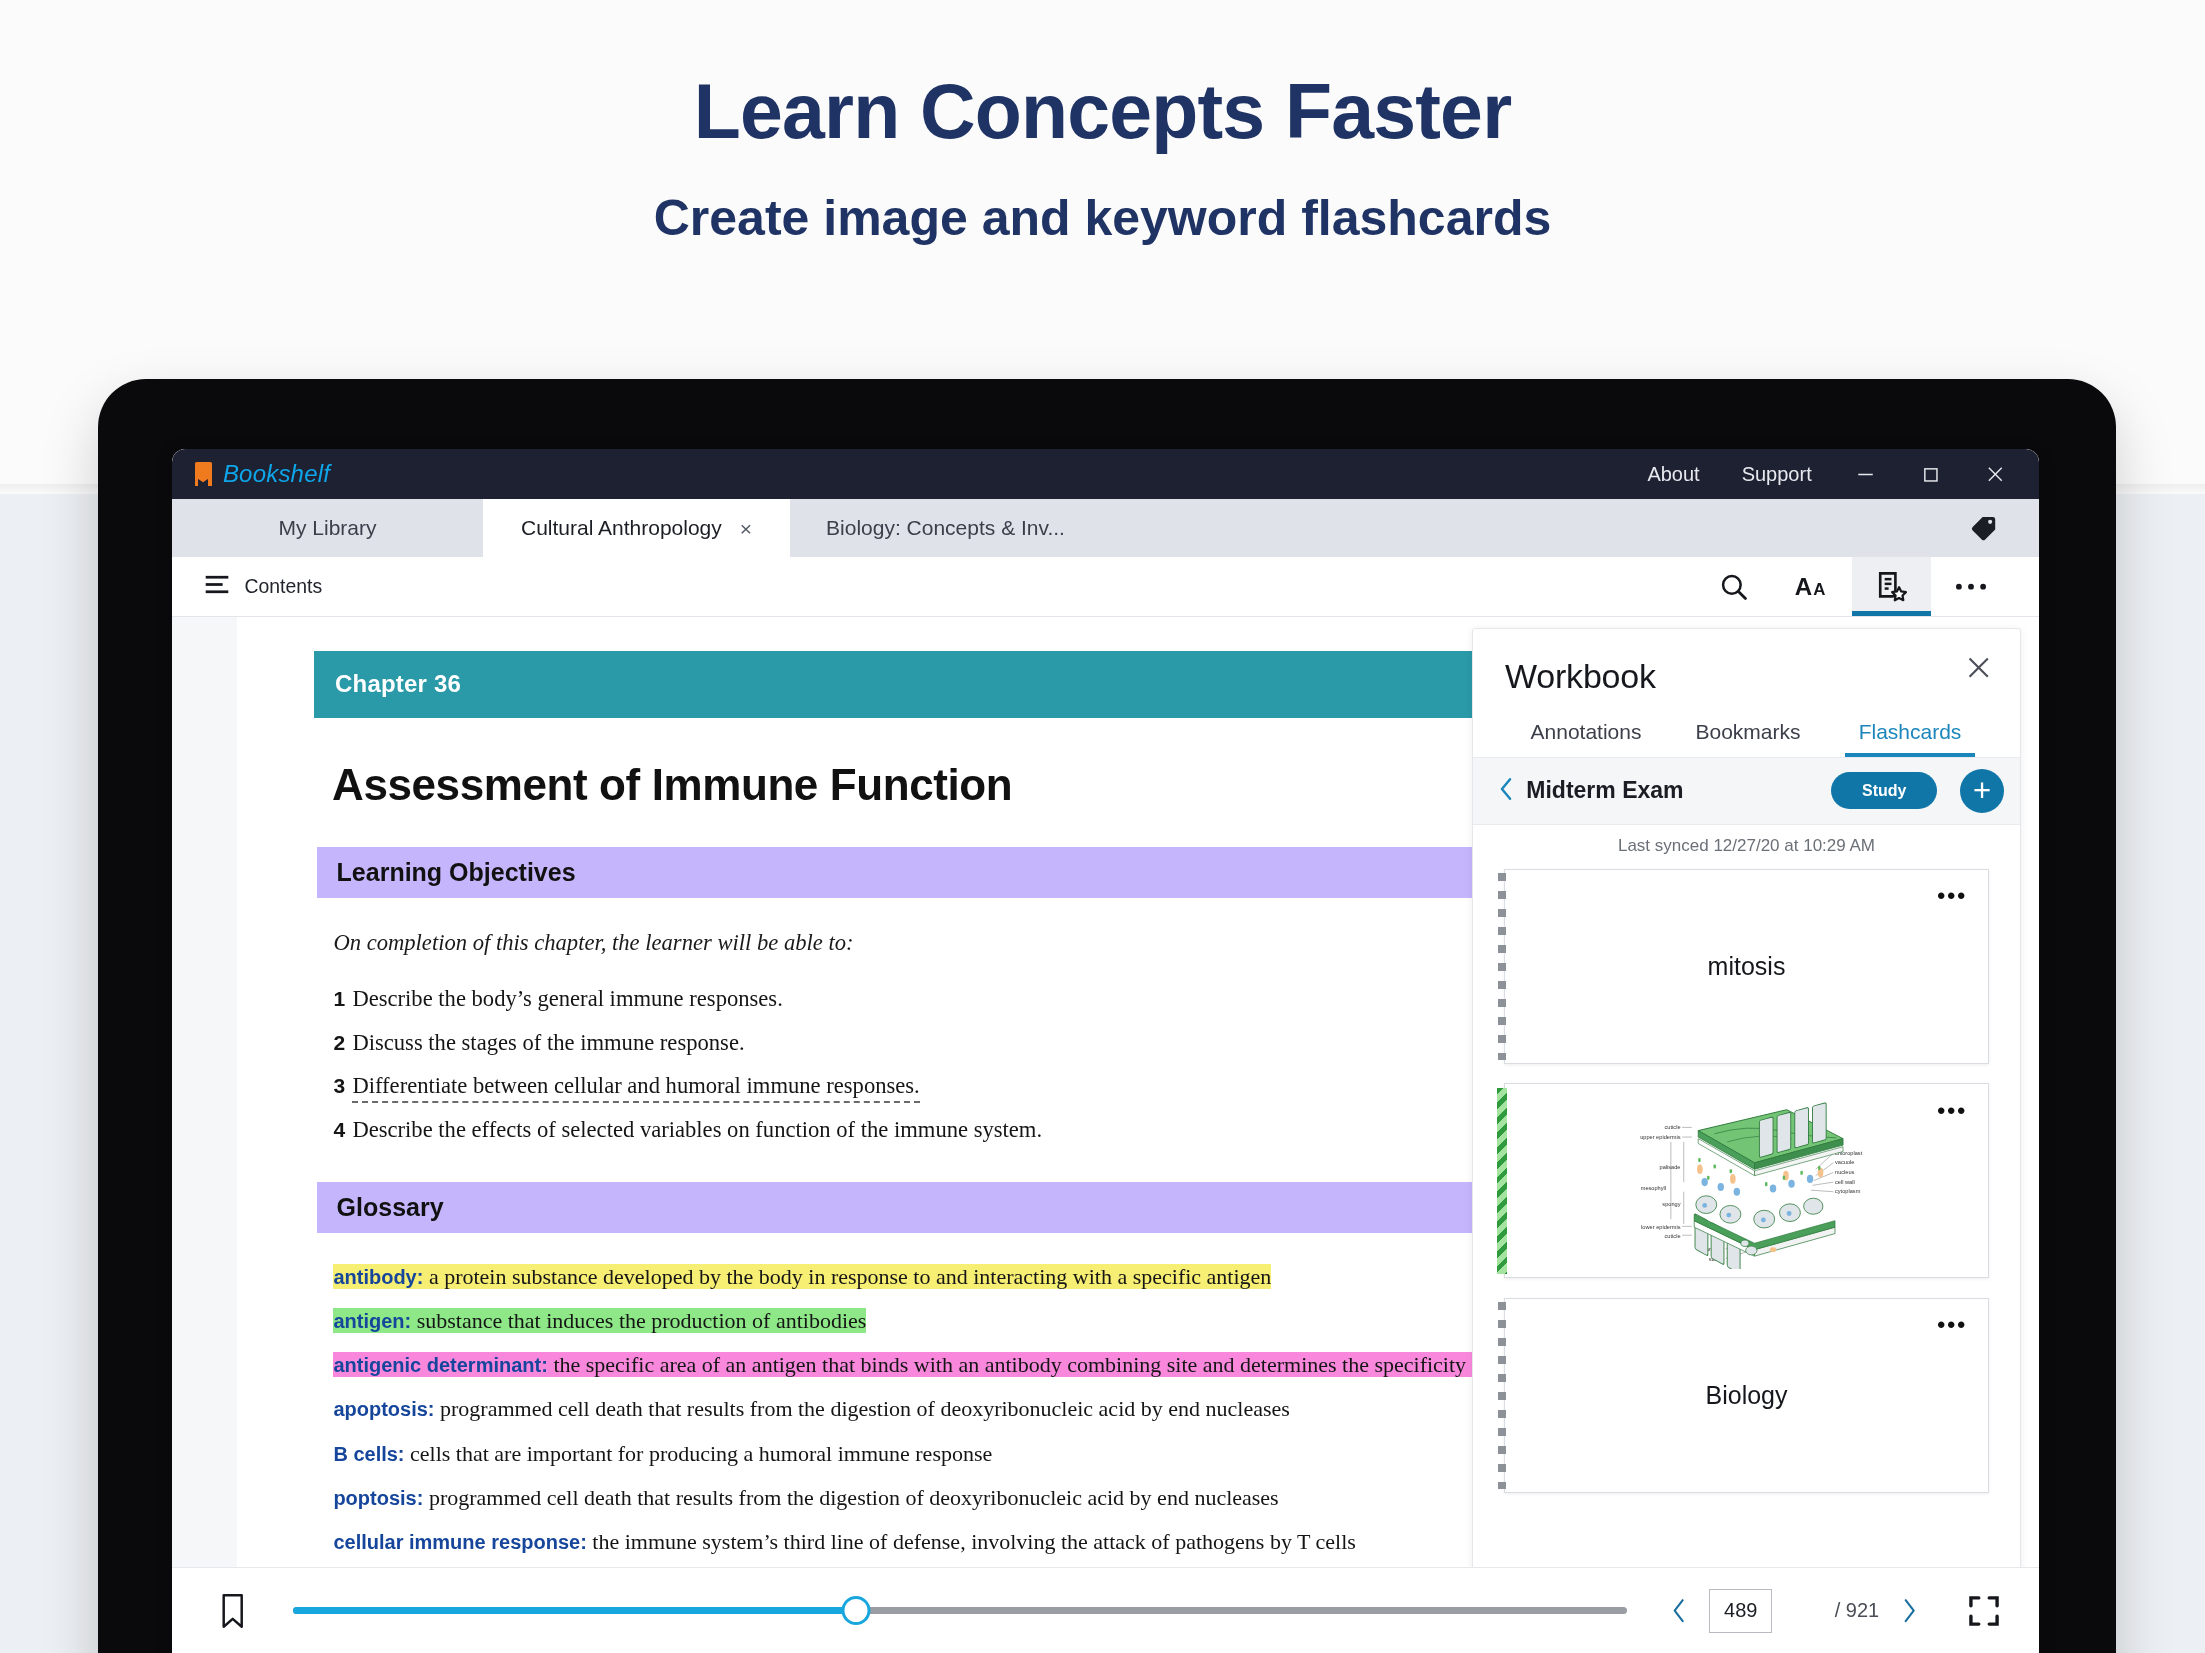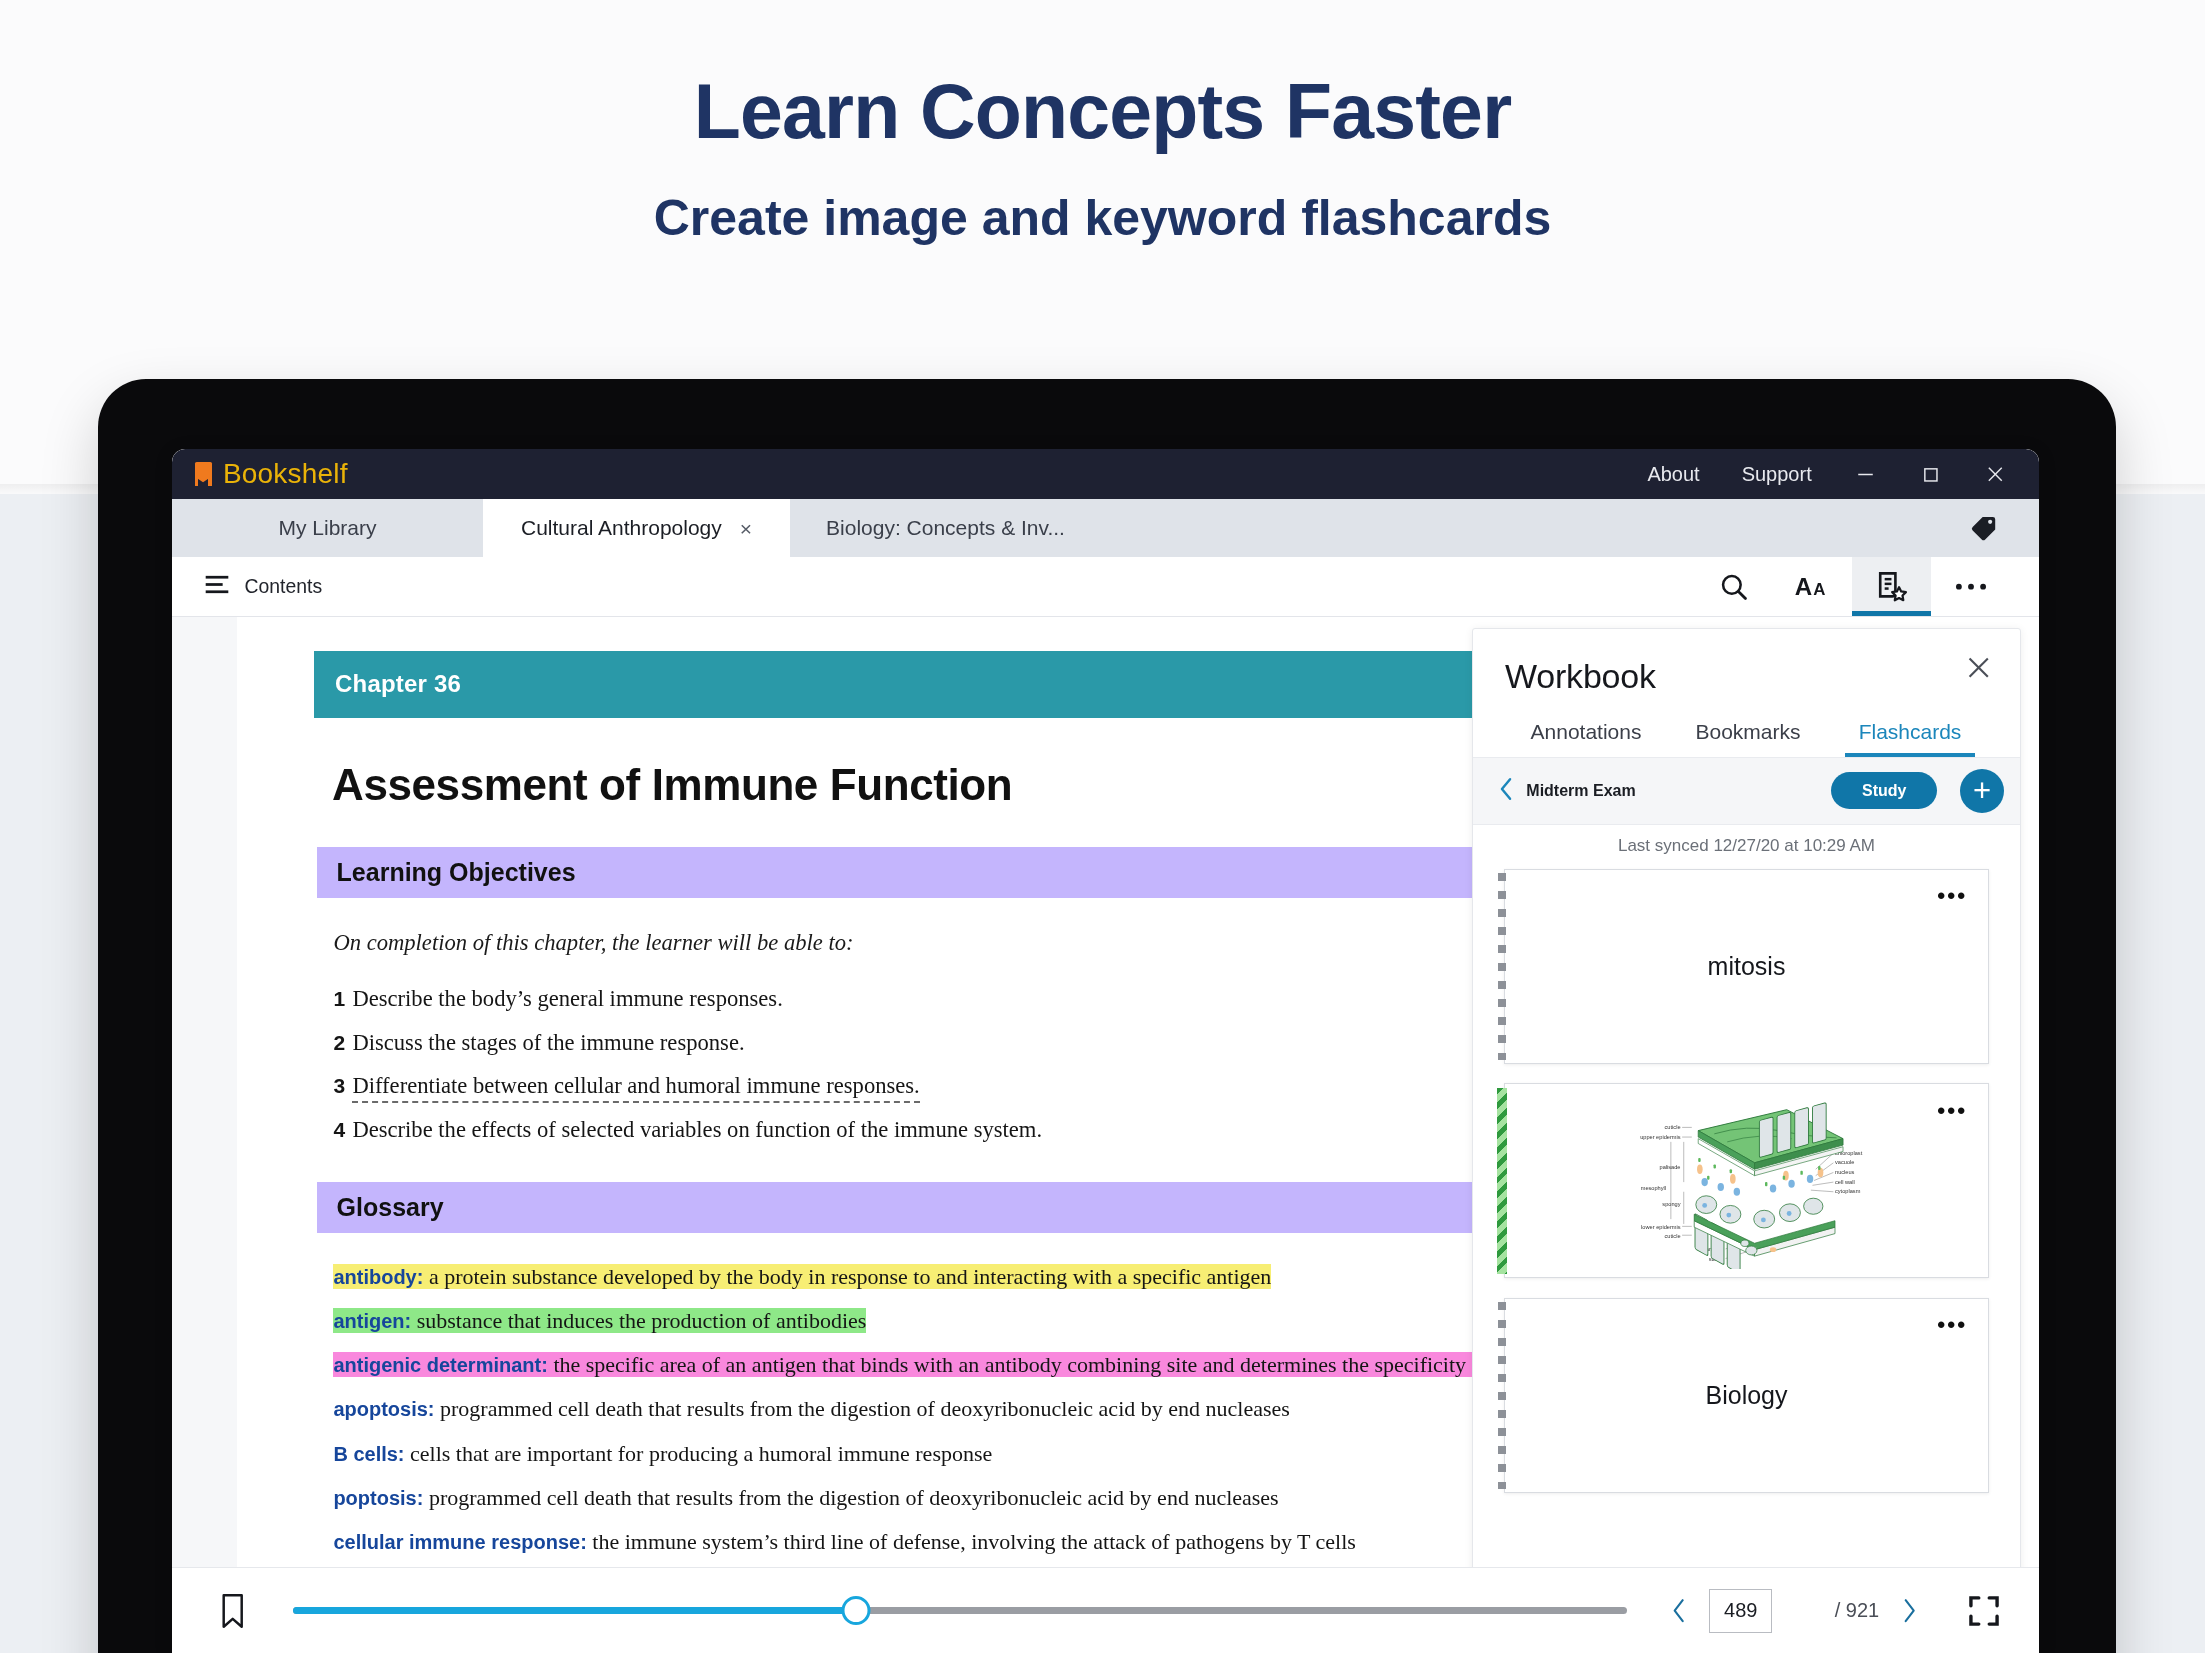--- a/index.html
+++ b/index.html
@@ -51,21 +51,21 @@
     height: 50px; background: #1e2132; display: flex; align-items: center;
     flex: 0 0 50px; border-radius: 13px 13px 0 0;
   }
   .brand { display: flex; align-items: center; gap: 11.3px; padding-left: 22.6px; }
   .brand-icon { width: 17px; height: 24px; position: relative; }
   .brand-icon .book { position:absolute; inset:0; background:#f07a1e; border-radius: 1.6px 1.6px 0 0; }
   .brand-icon .notch {
     position:absolute; left:3.2px; bottom:0; width:10.5px; height:7.3px;
     background:#1e2132; clip-path: polygon(0 100%, 0 0, 50% 48%, 100% 0, 100% 100%);
   }
-  .brand-name { color: #eab308; font-size: 28px; font-weight: 400; letter-spacing: 0.2px; }
+  .brand-name { color: #0ea5e9; font-size: 24px; font-weight: 400; letter-spacing: 0.2px; font-style: italic; }
   .tb-spacer { flex: 1; }
   .tb-link { color: #e8e9ee; font-size: 20px; padding: 0 21px; }
   .tb-win-btns { display: flex; align-items: center; padding-right: 11.3px; }
   .tb-btn { width: 65px; height: 50px; display: flex; align-items: center; justify-content: center; }
   .tb-btn svg { display:block; }
 
   
   .tabstrip {
     height: 58px; flex: 0 0 58px; background: #dfe3e9; display: flex; align-items: stretch;
     position: relative;
@@ -149,21 +149,21 @@
   }
   .wb-tab.active { color: #1b86bb; font-weight: 400; }
   .wb-tab.active::after {
     content: ''; position: absolute; left: 10%; right: 10%; bottom: 0; height: 4px; background: #1b86bb;
   }
   .wb-subbar {
     background: #f5f6f8; border-top: 0.8px solid #e9ebef; border-bottom: 0.8px solid #e9ebef;
     height: 68px; display: flex; align-items: center; padding: 0 16px 0 24px; gap: 11.3px;
   }
   .wb-back { display: flex; align-items: center; gap: 11.3px; }
-  .wb-back-label { font-size: 16px; font-weight: 700; color: #1a1d23; }
+  .wb-back-label { font-size: 23px; font-weight: 700; color: #1a1d23; }
   .wb-sub-spacer { flex: 1; }
   .study-btn {
     background: #1076a8; color: #fff; font-size: 16px; font-weight: 700;
     padding: 9.7px 31px; border-radius: 32px;
   }
   .add-btn {
     width: 44px; height: 44px; border-radius: 50%; background: #1076a8; color: #fff;
     display: flex; align-items: center; justify-content: center; font-size: 31px; line-height: 1;
     margin-left: 11.3px;
   }

